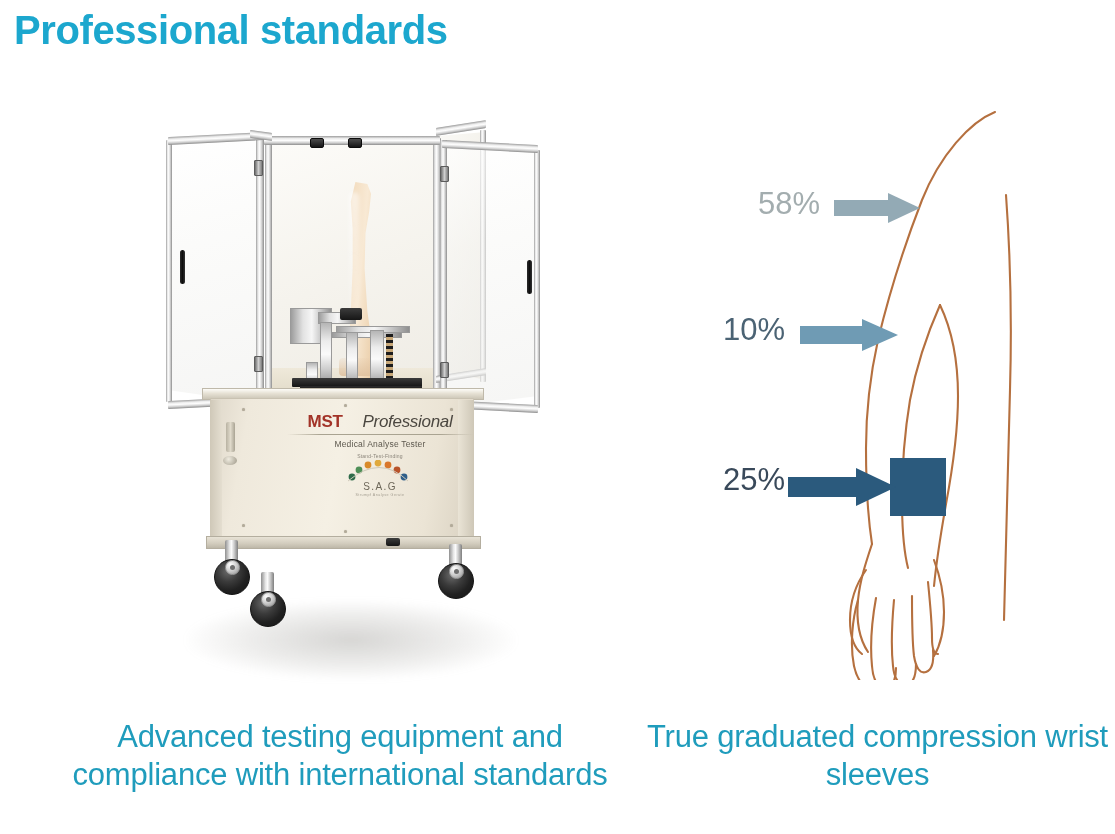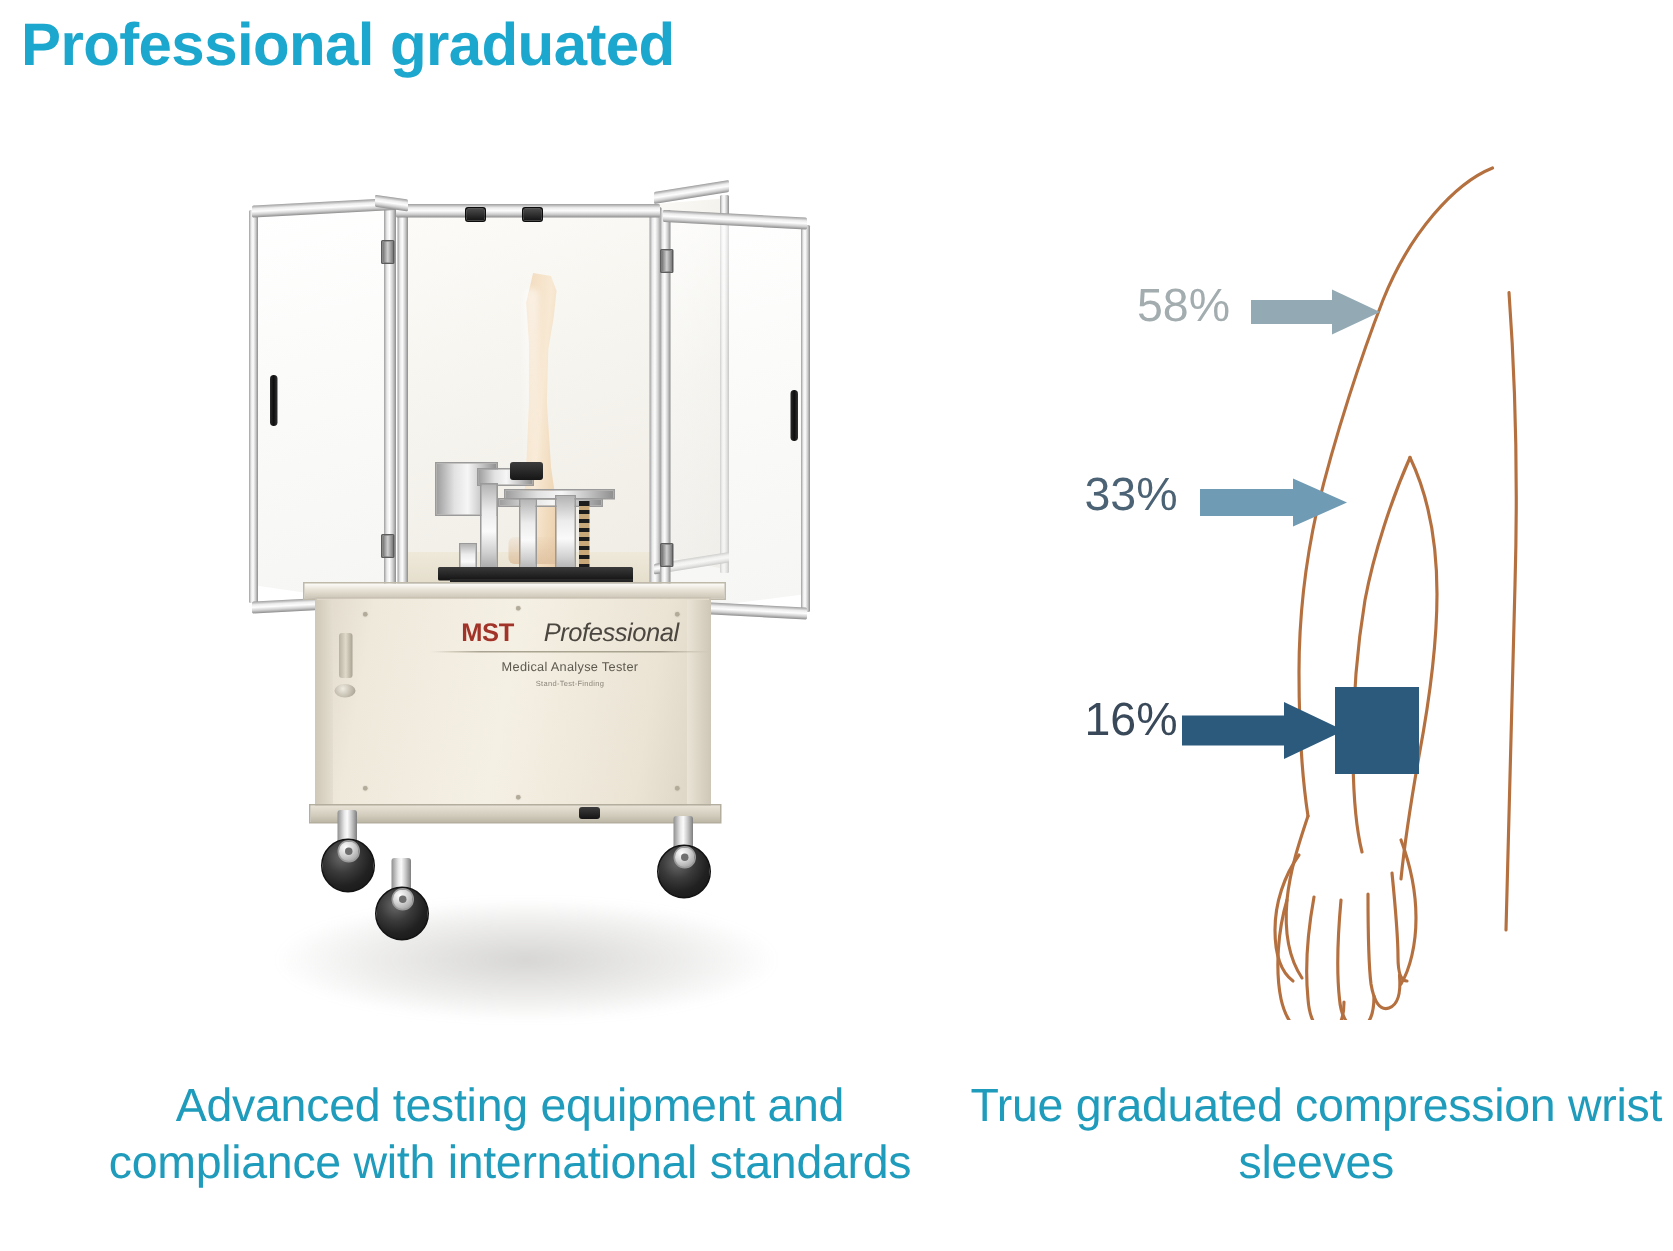--- a/index.html
+++ b/index.html
@@ -345,21 +345,21 @@
     letter-spacing: -0.2px;
   }
   #caption-left  { left: 60px;  top: 718px; width: 560px; }
   #caption-right { left: 640px; top: 718px; width: 475px; }
 </style>
 </head>
 <body>
 
 <div id="page">
 
-  <div id="page-title">Professional graduated</div>
+  <div id="page-title">Professional standards</div>
 
   <div id="machine-panel">
 
     <div class="mach-layer" id="floor-shadow"></div>
 
     <div class="mach-layer door-glass" id="door-left"></div>
     <div class="mach-layer alu-post" id="door-left-frame-out"></div>
     <div class="mach-layer alu-post" id="door-left-frame-in"></div>
     <div class="mach-layer alu-rail-h" id="door-left-rail-top"></div>
     <div class="mach-layer alu-rail-h" id="door-left-rail-bot"></div>
@@ -426,20 +426,34 @@
 
     <div class="mach-layer" id="label-block">
       <div id="label-mst-line">
         <span id="label-mst">MST</span><span id="label-prof">Professional</span>
       </div>
       <div id="label-rule"></div>
       <div id="label-sub">Medical Analyse Tester</div>
       <div id="label-sub2">Stand-Test-Finding</div>
     </div>
 
+    <div class="mach-layer" id="sag-logo">
+      <svg width="104" height="22" viewBox="0 0 104 22">
+        <circle cx="24" cy="17" r="3.4" fill="#2f6b4a"></circle>
+        <circle cx="31" cy="10" r="3.4" fill="#4e8f57"></circle>
+        <circle cx="40" cy="5" r="3.4" fill="#d98b2b"></circle>
+        <circle cx="50" cy="3" r="3.4" fill="#e0a93c"></circle>
+        <circle cx="60" cy="5" r="3.4" fill="#d9772b"></circle>
+        <circle cx="69" cy="10" r="3.4" fill="#b8532a"></circle>
+        <circle cx="76" cy="17" r="3.4" fill="#2f5f8a"></circle>
+        <path d="M20 21 Q52 -6 80 21" fill="none" stroke="#cfc9b9" stroke-width="1"></path>
+      </svg>
+      <div id="sag-text">S.A.G</div>
+      <div id="sag-tag">Strumpf Analyse Gerate</div>
+    </div>
 
     <div class="mach-layer" style="left:64px; top:440px;">
       <div class="caster-fork" style="margin-left:11px;"></div>
       <div class="caster-wheel" style="margin-top:-3px;">
         <div class="caster-hub"></div>
       </div>
     </div>
     <div class="mach-layer" style="left:100px; top:472px;">
       <div class="caster-fork" style="margin-left:11px;"></div>
       <div class="caster-wheel" style="margin-top:-3px;">
@@ -506,27 +520,27 @@
     </svg>
 
     <div id="wrist-band"></div>
 
     <div class="pct-label" id="pct-50">58%</div>
     <div class="arrow" id="arrow-50">
       <div class="arrow-shaft"></div>
       <div class="arrow-head"></div>
     </div>
 
-    <div class="pct-label" id="pct-70">33%</div>
+    <div class="pct-label" id="pct-70">10%</div>
     <div class="arrow" id="arrow-70">
       <div class="arrow-shaft"></div>
       <div class="arrow-head"></div>
     </div>
 
-    <div class="pct-label" id="pct-100">16%</div>
+    <div class="pct-label" id="pct-100">25%</div>
     <div class="arrow" id="arrow-100">
       <div class="arrow-shaft"></div>
       <div class="arrow-head"></div>
     </div>
   </div>
 
   <div class="caption" id="caption-left">Advanced testing equipment and compliance with international standards</div>
   <div class="caption" id="caption-right">True graduated compression wrist sleeves</div>
 
 </div>

